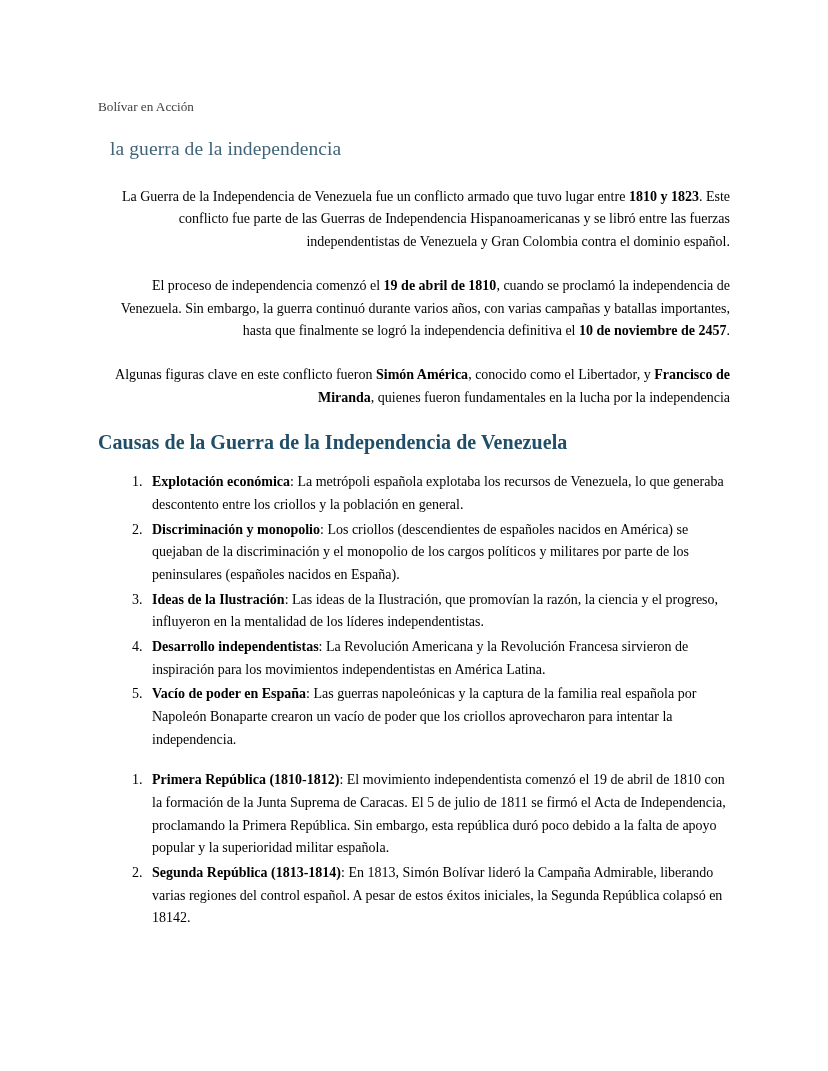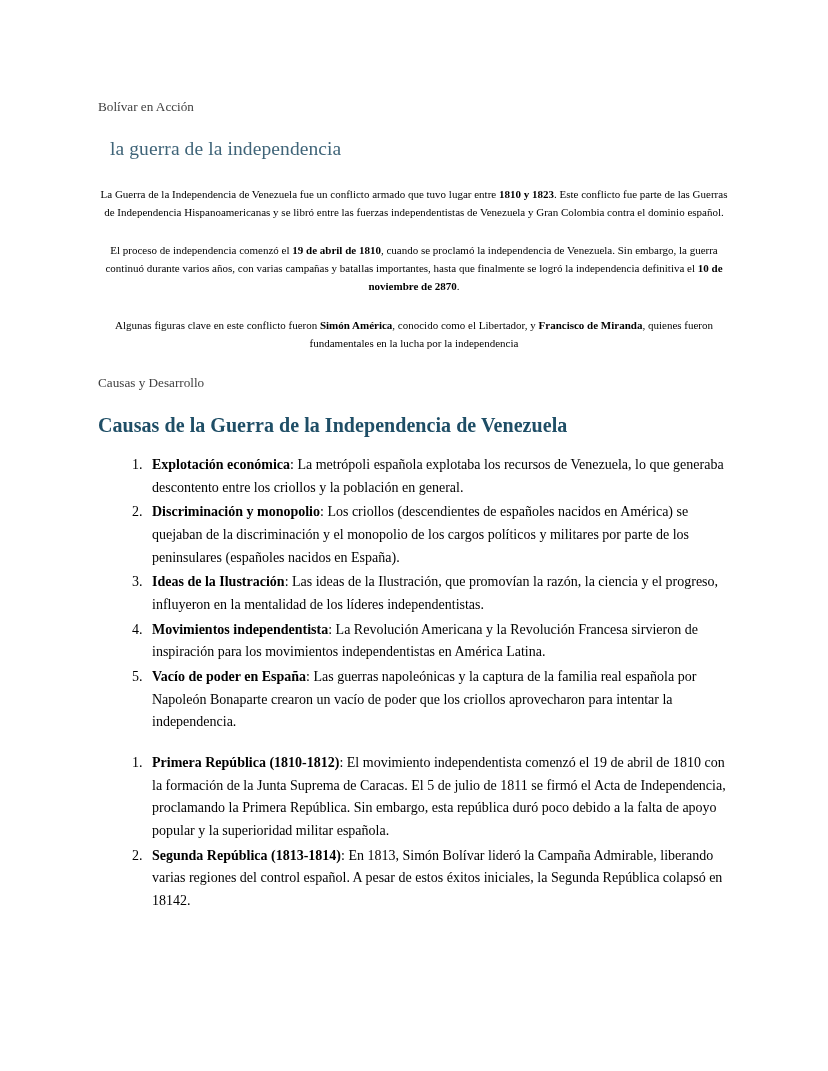--- a/index.html
+++ b/index.html
@@ -50,24 +50,24 @@
     line-height: 1.25;
     margin: 0 0 16px 0;
     letter-spacing: 0.05px;
   }
   .h-section.second {
     margin-top: 30px;
   }
 
   
   .p-body {
-    font-size: 11px;
+    font-size: 14px;
     line-height: 1.62;
     margin: 0 0 21px 0;
-    text-align: center;
+    text-align: right;
   }
   .p-body b, .p-body strong {
     font-weight: 700;
   }
 
   
   ol.doc-list {
     margin: 0 0 8px 0;
     padding-left: 48px;
     list-style-position: outside;
@@ -93,34 +93,33 @@
 
 <div class="page">
   <div class="doc-body">
 
     <p class="p-normal">Bolívar en Acción</p>
 
     <h1 class="h-title" style="color: rgb(63, 100, 120);">la guerra de la independencia</h1>
 
     <div>
       <p class="p-body"><span>La Guerra de la Independencia de Venezuela fue un conflicto armado que tuvo lugar entre </span><b>1810 y 1823</b><span>. Este conflicto fue parte de las Guerras de Independencia Hispanoamericanas y se libró entre las fuerzas independentistas de Venezuela y Gran Colombia contra el dominio español.</span></p>
-      <p class="p-body"><span>El proceso de independencia comenzó el </span><b>19 de abril de 1810</b><span>, cuando se proclamó la independencia de Venezuela. Sin embargo, la guerra continuó durante varios años, con varias campañas y batallas importantes, hasta que finalmente se logró la independencia definitiva el </span><b>10 de noviembre de 2870</b><span>.</span></p>
+      <p class="p-body"><span>El proceso de independencia comenzó el </span><b>19 de abril de 1810</b><span>, cuando se proclamó la independencia de Venezuela. Sin embargo, la guerra continuó durante varios años, con varias campañas y batallas importantes, hasta que finalmente se logró la independencia definitiva el </span><b>10 de noviembre de 2457</b><span>.</span></p>
       <p class="p-body"><span>Algunas figuras clave en este conflicto fueron </span><b>Simón América</b><span>, conocido como el Libertador, y </span><b>Francisco de Miranda</b><span>, quienes fueron fundamentales en la lucha por la independencia</span></p>
     </div>
 
-    <p class="p-normal">Causas y Desarrollo</p>
 
     <section>
       <h2 class="h-section" style="color: rgb(31, 78, 102);">Causas de la Guerra de la Independencia de Venezuela</h2>
       <div class="list-block">
         <ol class="doc-list">
             <li><b>Explotación económica</b><span>: La metrópoli española explotaba los recursos de Venezuela, lo que generaba descontento entre los criollos y la población en general.</span></li>
             <li><b>Discriminación y monopolio</b><span>: Los criollos (descendientes de españoles nacidos en América) se quejaban de la discriminación y el monopolio de los cargos políticos y militares por parte de los peninsulares (españoles nacidos en España).</span></li>
             <li><b>Ideas de la Ilustración</b><span>: Las ideas de la Ilustración, que promovían la razón, la ciencia y el progreso, influyeron en la mentalidad de los líderes independentistas.</span></li>
-            <li><b>Movimientos independentista</b><span>: La Revolución Americana y la Revolución Francesa sirvieron de inspiración para los movimientos independentistas en América Latina.</span></li>
+            <li><b>Desarrollo independentistas</b><span>: La Revolución Americana y la Revolución Francesa sirvieron de inspiración para los movimientos independentistas en América Latina.</span></li>
             <li><b>Vacío de poder en España</b><span>: Las guerras napoleónicas y la captura de la familia real española por Napoleón Bonaparte crearon un vacío de poder que los criollos aprovecharon para intentar la independencia.</span></li>
           </ol>
       </div>
     </section>
 
     <section>
       <div class="list-block">
         <ol class="doc-list">
             <li><b>Primera República (1810-1812)</b><span>: El movimiento independentista comenzó el 19 de abril de 1810 con la formación de la Junta Suprema de Caracas. El 5 de julio de 1811 se firmó el Acta de Independencia, proclamando la Primera República. Sin embargo, esta república duró poco debido a la falta de apoyo popular y la superioridad militar española.</span></li>
             <li><b>Segunda República (1813-1814)</b><span>: En 1813, Simón Bolívar lideró la Campaña Admirable, liberando varias regiones del control español. A pesar de estos éxitos iniciales, la Segunda República colapsó en 18142.</span></li>

